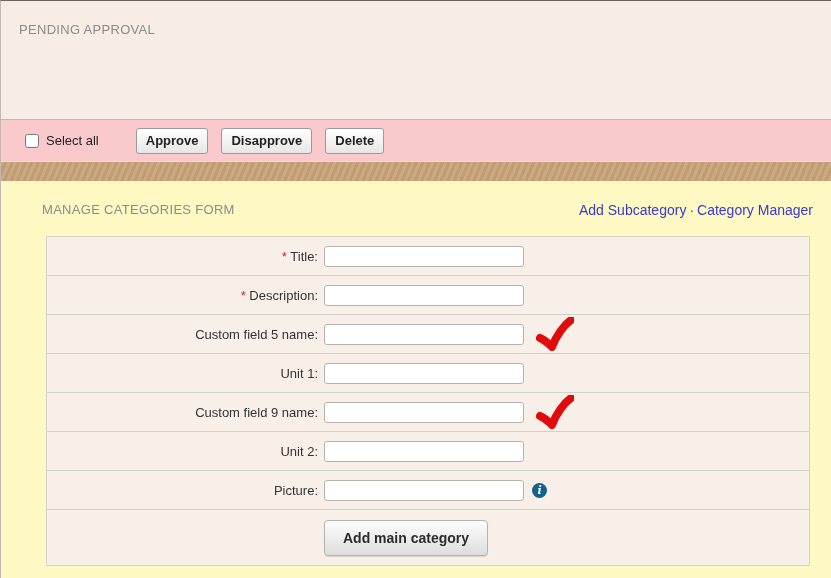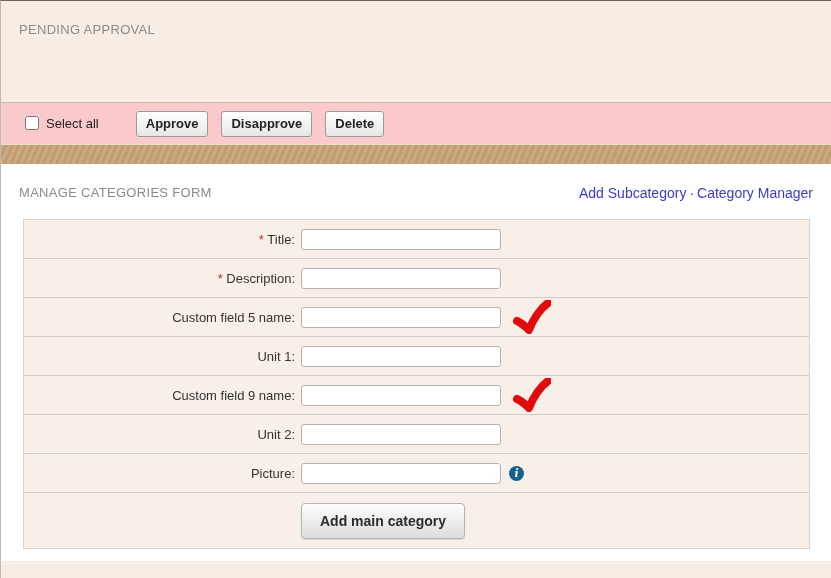--- a/index.html
+++ b/index.html
@@ -13,21 +13,21 @@
   .page {
     width: 831px; height: 578px;
     background: #f6ece3;
     border-top: 1px solid #6e625a;
     border-left: 1px solid #c2b8ae;
     position: relative;
   }
 
   
   .pending {
-    height: 101px;
+    height: 118px;
     background: #f8ede4;
     position: relative;
   }
   .section-title {
     position: absolute;
     top: 21px; left: 18px;
     font-size: 13px;
     font-weight: normal;
     color: #8b8b8b;
     letter-spacing: 0.3px;
@@ -50,21 +50,21 @@
   .toolbar {
     height: 42px;
     background: #fac9cc;
     border-top: 1px solid #c3b8ae;
     display: flex;
     align-items: center;
     padding-left: 24px;
   }
   .select-all {
     display: flex;
-    align-items: flex-start;
+    align-items: center;
     cursor: pointer;
     color: #222;
   }
   .select-all input[type="checkbox"] {
     width: 14px; height: 14px;
     margin-right: 7px;
   }
   .tb-buttons { display: flex; margin-left: 21px; gap: 13px; padding-left: 16px; }
   .tb-btn {
     font-family: "Liberation Sans", sans-serif;
@@ -85,22 +85,23 @@
     background-color: #c8a379;
     background-image: repeating-linear-gradient(113deg,
       rgba(255,255,255,0.07) 0 3px,
       rgba(110,80,45,0.08) 3px 6px);
     border-top: 1px solid #e9ded2;
   }
 
   
   .manage {
     height: 397px;
-    background: #ffffff;
-    position: relative;
+    background: #fef9c3;
+    position: relative;
+    padding-left: 23px;
   }
   .manage-header {
     position: relative;
     height: 55px;
   }
   .manage-links {
     position: absolute;
     top: 21px; right: 18px;
     font-size: 14px;
   }

